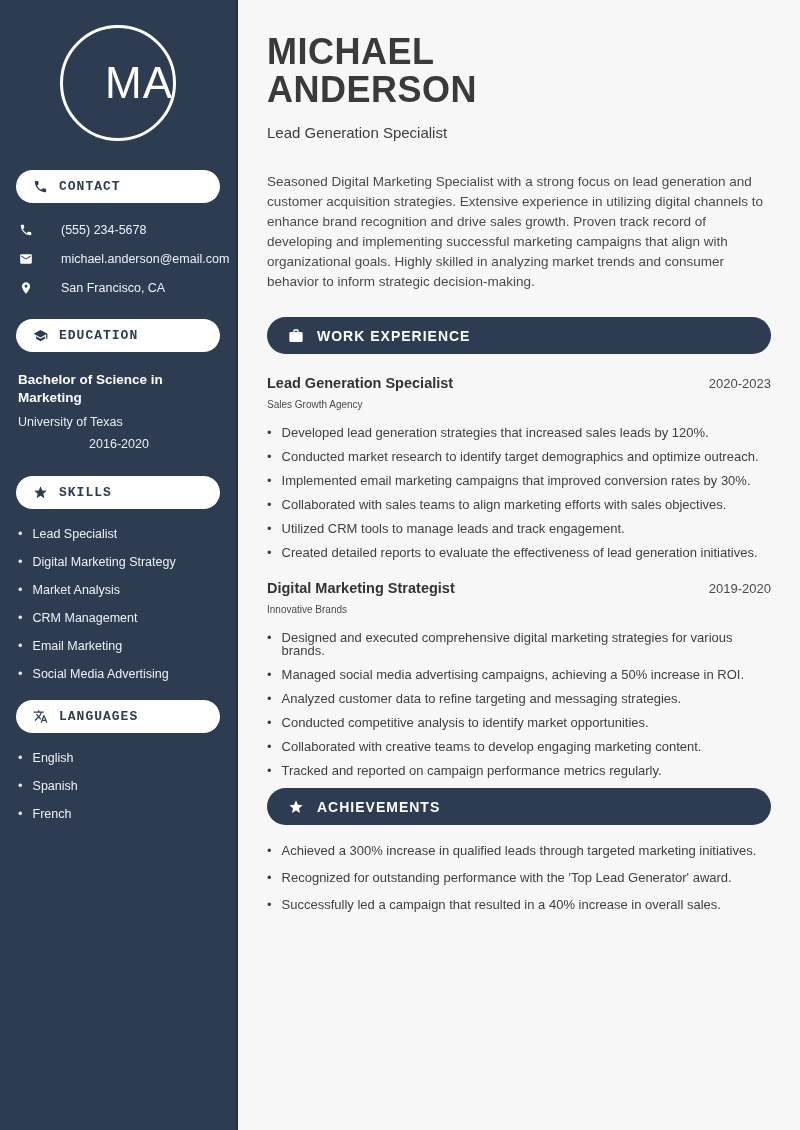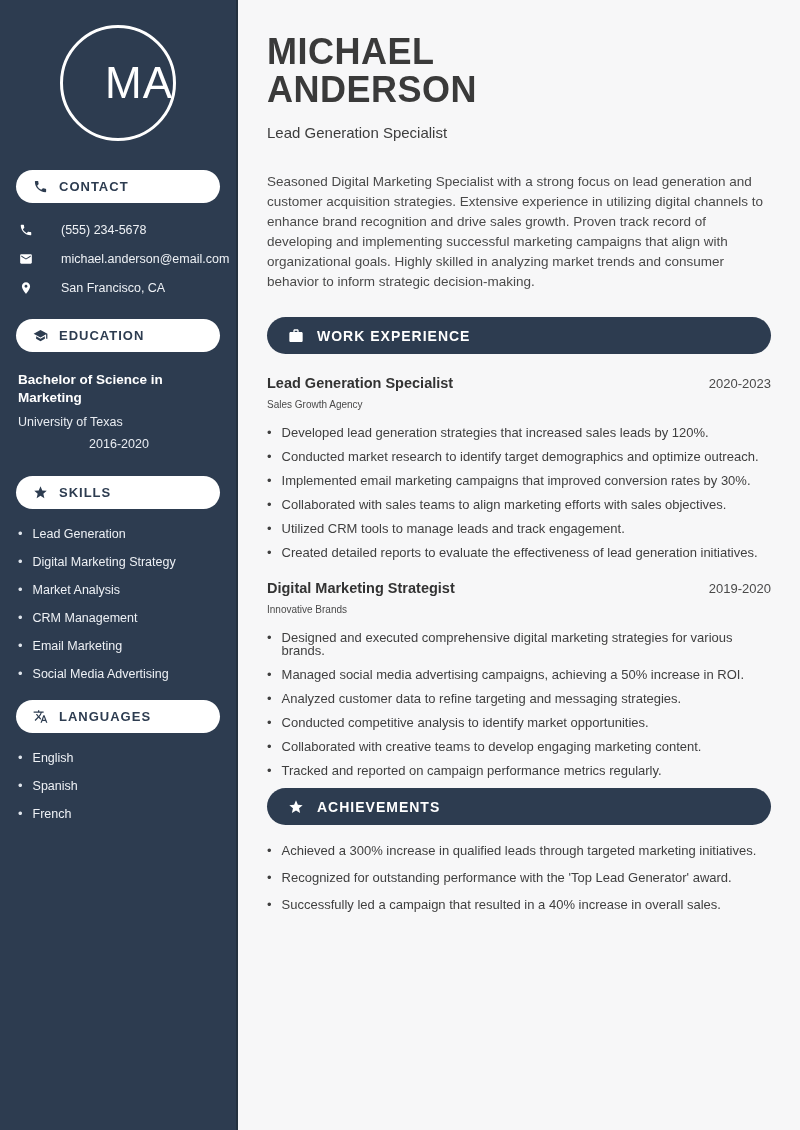--- a/index.html
+++ b/index.html
@@ -3,21 +3,21 @@
 <meta charset="utf-8">
 <style>
   * { margin:0; padding:0; box-sizing:border-box; }
   html,body { width:800px; }
   body { font-family:"Liberation Sans", sans-serif; background:#e8e8e8; }
   .page { width:800px; height:1130px; display:flex; overflow:hidden; }
 
   
   .sidebar { width:238px; flex-shrink:0; background:#2d3c50; color:#f2f4f7; padding:25px 16px 0 16px; border-right:2px solid #24313f; }
   .avatar { width:116px; height:116px; border:3px solid #ffffff; border-radius:50%; margin:0 auto; display:flex; align-items:center; justify-content:flex-end; font-size:44px; font-weight:500; letter-spacing:1px; color:#ffffff; }
-  .side-pill { background:#ffffff; color:#2d3c50; border-radius:17px; height:33px; display:flex; align-items:center; gap:11px; padding:0 17px; font-weight:bold; font-size:13px; letter-spacing:1px; }
+  .side-pill { background:#ffffff; color:#2d3c50; border-radius:17px; height:33px; display:flex; align-items:center; gap:11px; padding:0 17px; font-weight:bold; font-size:13px; letter-spacing:1px;font-family:Liberation Mono, monospace; }
   .side-pill svg { width:15px; height:15px; fill:#2d3c50; flex-shrink:0; }
   .pill-contact { margin-top:29px; }
   .contact-list { margin-top:20px; }
   .contact-row { display:flex; align-items:center; gap:28px; margin-bottom:15px; font-size:12.5px; color:#eef1f5; }
   .contact-row svg { width:14px; height:14px; fill:#ffffff; flex-shrink:0; margin-left:3px; }
   .pill-education { margin-top:24px; }
   .edu-block { margin-top:19px; padding-left:2px; }
   .edu-degree { font-size:13.5px; font-weight:bold; color:#ffffff; line-height:18px; }
   .edu-school { font-size:12.5px; margin-top:8px; color:#e8ecf1; }
   .edu-years { font-size:12.5px; margin-top:8px; color:#e8ecf1;text-align:center; }
@@ -98,21 +98,21 @@
 
     <div class="side-pill pill-skills">
       <svg viewBox="0 0 24 24">
           <path d="M12 17.27L18.18 21l-1.64-7.03L22 9.24l-7.19-.61L12 2 9.19 8.63 2 9.24l5.46 4.73L5.82 21z"></path>
         </svg>
       <span>SKILLS</span>
     </div>
     <ul class="dot-list">
       <li>
           <span class="dot">•</span>
-          <span>Lead Generation</span>
+          <span>Lead Specialist</span>
         </li>
       <li>
           <span class="dot">•</span>
           <span>Digital Marketing Strategy</span>
         </li>
       <li>
           <span class="dot">•</span>
           <span>Market Analysis</span>
         </li>
       <li>

